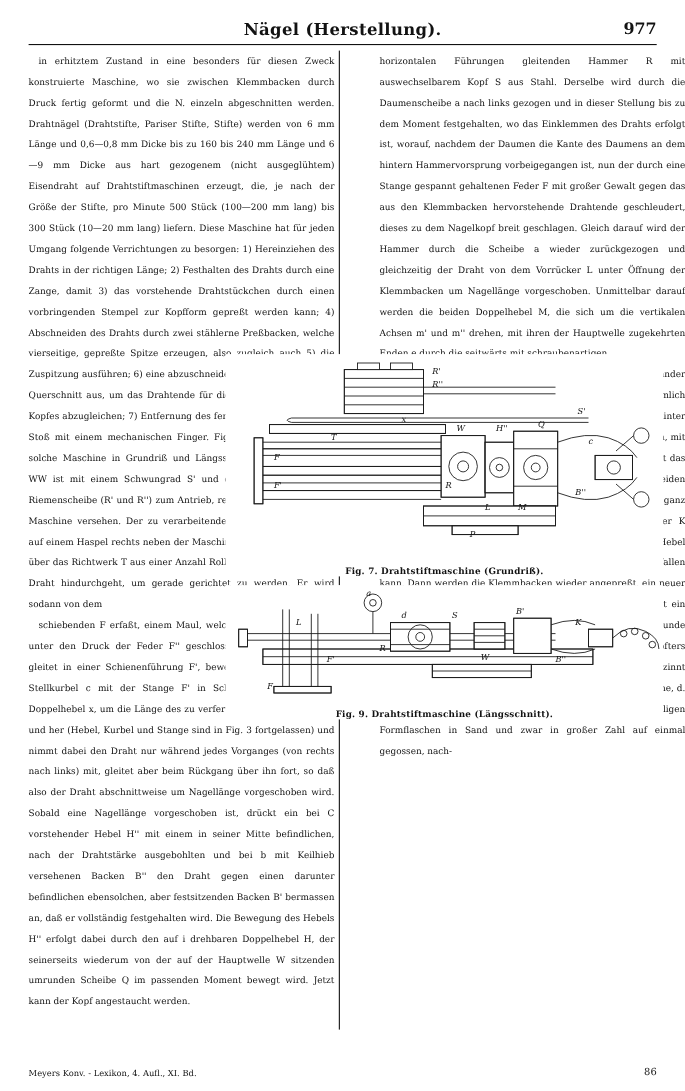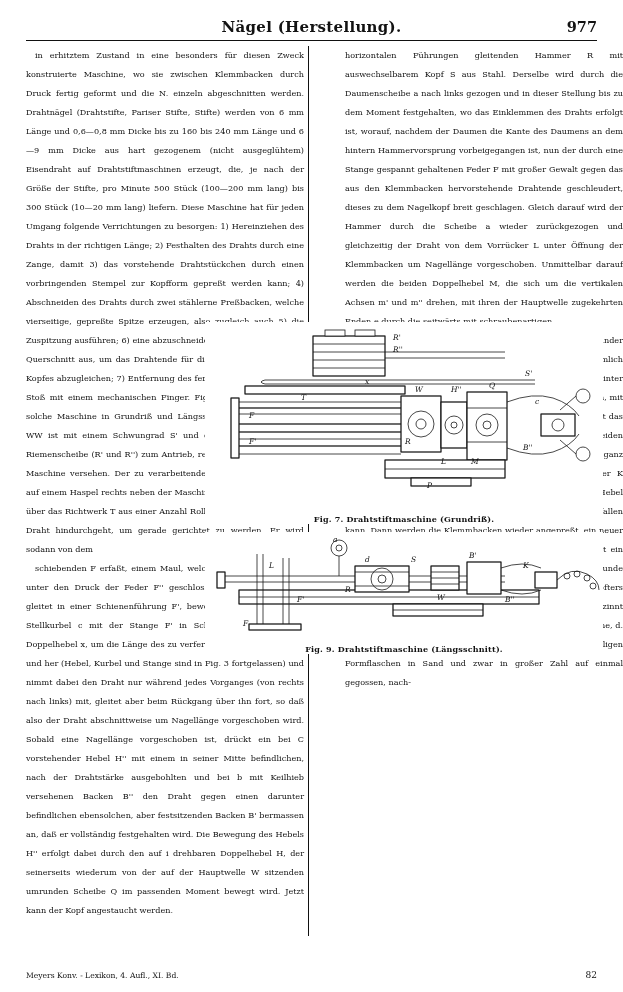--- a/index.html
+++ b/index.html
@@ -310,16 +310,16 @@
           <text x="92" y="70">F'</text>
           <text x="318" y="36">K</text>
         </g>
       </svg>
       <div class="fig-caption">Fig. 9. Drahtstiftmaschine (Längsschnitt).</div>
     </div>
   </div>
 
   <div class="footer">
     <div class="footer-left">Meyers Konv. - Lexikon, 4. Aufl., XI. Bd.</div>
-    <div class="footer-right">82</div>
+    <div class="footer-right">86</div>
   </div>
 
 </div>
 
 </body></html>

